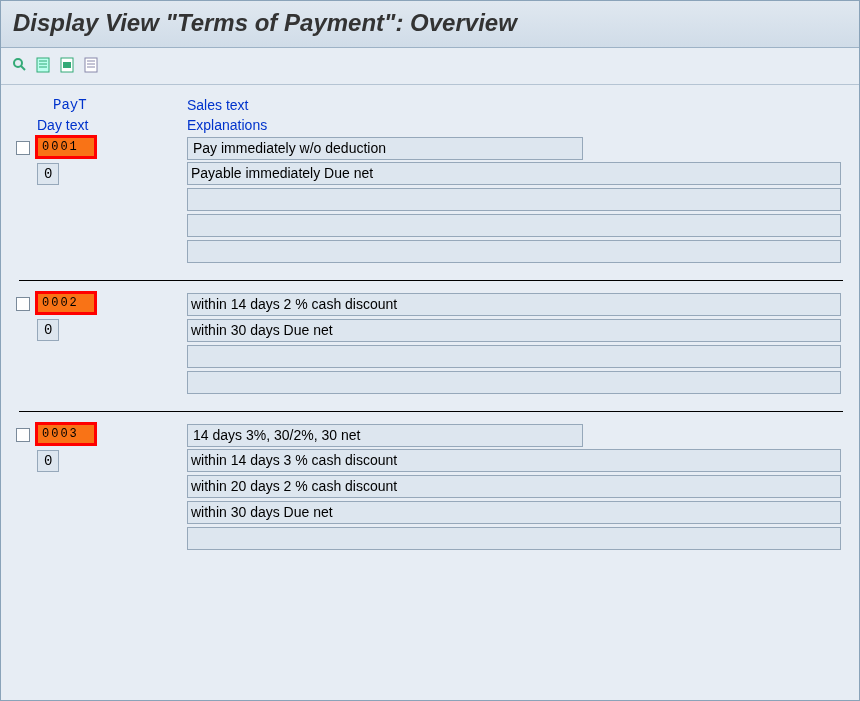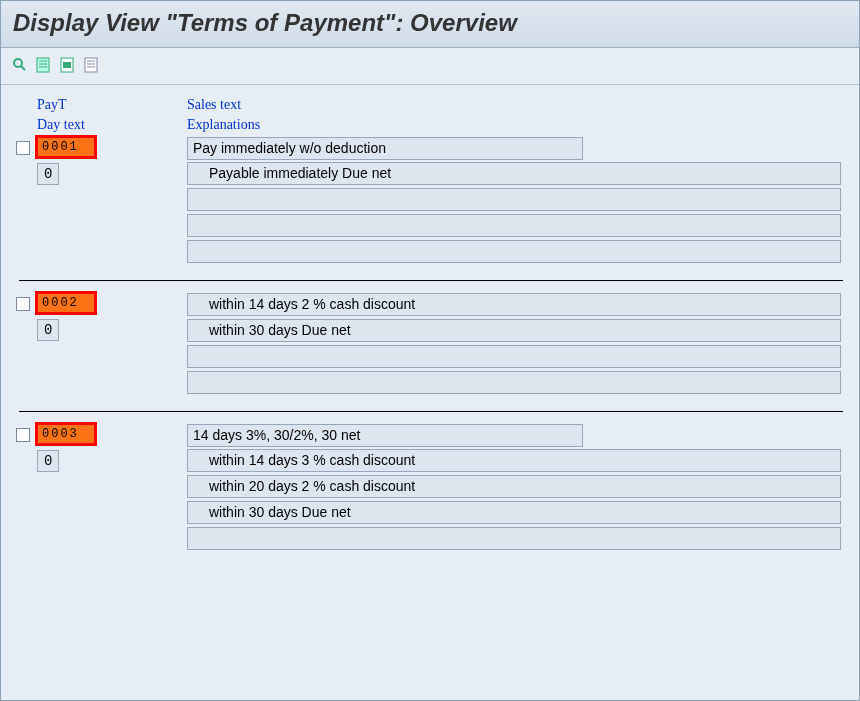--- a/index.html
+++ b/index.html
@@ -48,21 +48,20 @@
     align-items: flex-start;
   }
   .col-check { width: 28px; flex: 0 0 28px; padding-top: 4px; text-align: center; }
   .col-payt  { width: 150px; flex: 0 0 150px; }
   .col-text  { flex: 1; padding-right: 14px; }
 
   .hdr {
     color: #0033cc;
     font-size: 14px;
     margin-bottom: 4px;
-    font-family: Liberation Serif, serif;
   }
   .payt-box {
     font-family: "Courier New", monospace;
     font-size: 12px;
     letter-spacing: 2px;
     background: #f97316;
     border: 1px solid #96a8ba;
     padding: 2px 4px;
     display: inline-block;
     min-width: 58px;
@@ -89,21 +88,21 @@
     padding: 0 5px;
     width: 396px;
     font-size: 14px;
     margin-bottom: 2px;
   }
   .explain-field {
     background: #dde6ef;
     border: 1px solid #96a8ba;
     height: 23px;
     line-height: 21px;
-    padding: 0 21px;
+    padding: 0 3px;
     width: 654px;
     font-size: 14px;
     margin-bottom: 3px;
   }
   .checkbox {
     width: 14px;
     height: 14px;
     border: 1px solid #7a8a9a;
     background: #fff;
     display: inline-block;
@@ -149,21 +148,21 @@
       <path d="M4 5 h8 M4 8 h8 M4 11 h8" stroke="#88a" stroke-width="1"></path>
     </svg>
   </span>
 </div>
 
 <div class="content">
 
   <div class="header-row">
     <div class="col-check"></div>
     <div class="col-payt">
-      <div class="hdr" style="font-family:Liberation Serif, serif;">PayT</div>
+      <div class="hdr" style="font-family:Liberation Mono, monospace;margin-left:16px;">PayT</div>
       <div class="hdr">Day text</div>
     </div>
     <div class="col-text">
       <div class="hdr">Sales text</div>
       <div class="hdr">Explanations</div>
     </div>
   </div>
 
   <div class="entry-row">
     <div class="col-check"><span class="checkbox"></span></div>

